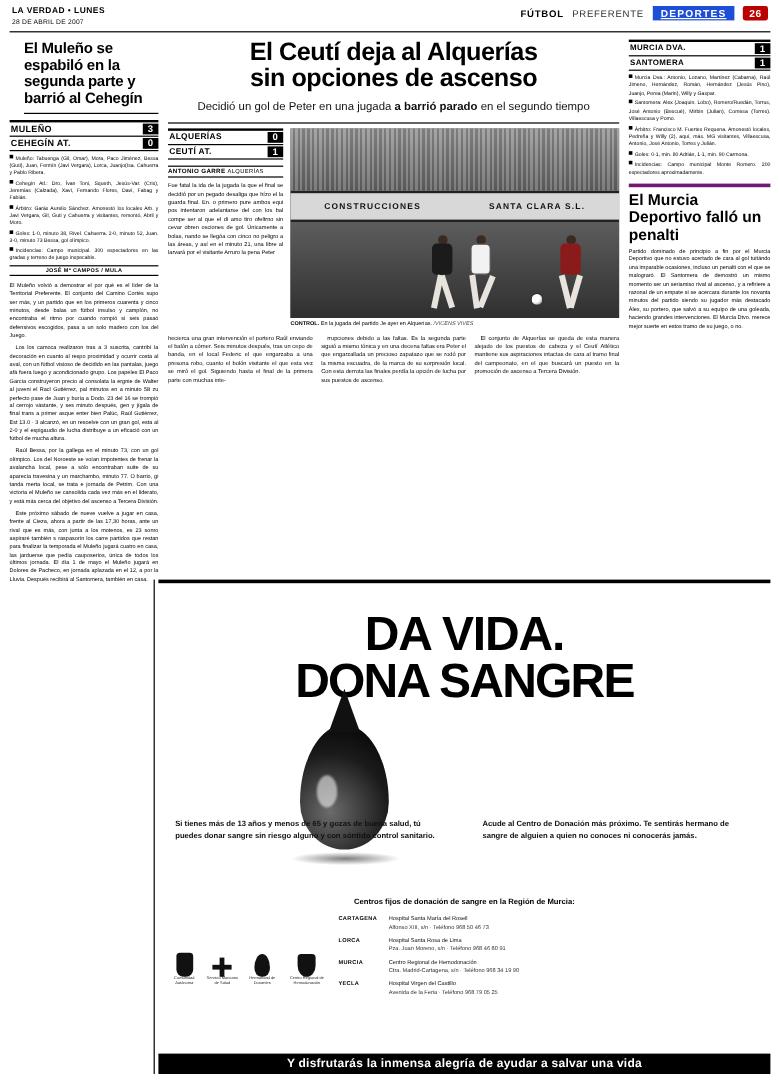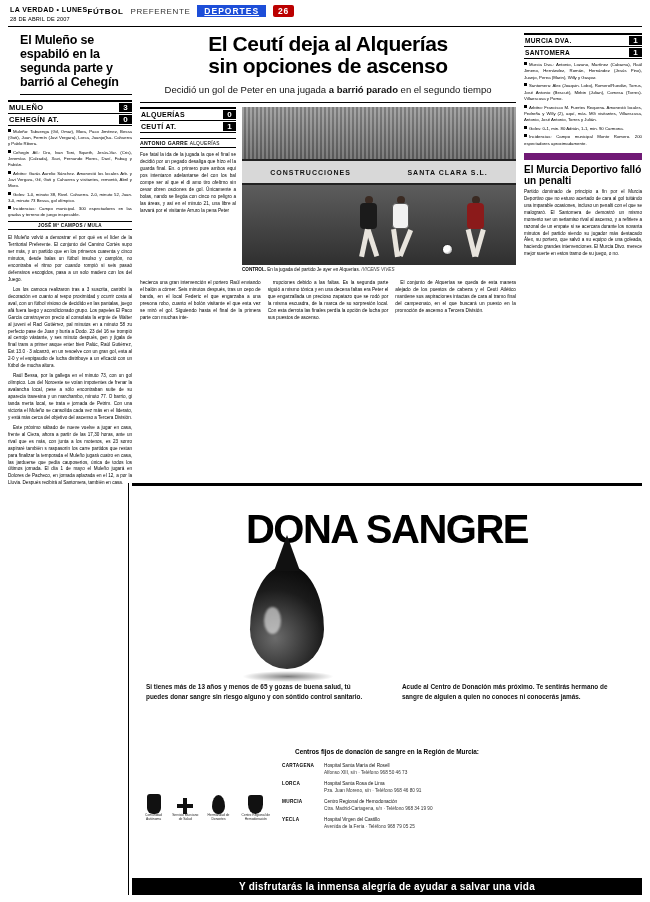--- a/index.html
+++ b/index.html
@@ -9,21 +9,21 @@
     background: #ffffff;
     font-family: "Liberation Sans", sans-serif;
     color: #000;
     overflow: hidden;
     position: relative;
   }
   .page { position: relative; width: 650px; height: 902px; padding: 0 8px; }
 
   
   .masthead {
-    display: flex; align-items: flex-start; 
+    display: flex; align-items: flex-start; justify-content: space-between;
     padding: 5px 2px 3px 2px;
     border-bottom: 1.5px solid #000;
   }
   .mh-left { font-size: 6.5px; line-height: 1.45; letter-spacing: .2px; }
   .mh-left .l1 { font-weight: bold; font-size: 7px; letter-spacing: .4px; }
   .mh-left .l2 { font-size: 5.6px; }
   .mh-right { display: flex; align-items: center; gap: 7px; font-size: 8px; letter-spacing: .6px; }
   .mh-right .sec { font-weight: bold; }
   .mh-right .sub { font-weight: normal; color: #333; }
   .mh-right .dep {
@@ -155,22 +155,22 @@
   }
   .story-cols p { margin: 0 0 3.5px 0; text-indent: 5px; }
   .story-cols p.first { text-indent: 0; }
 
   
   .rcol .score-row { font-size: 6.6px; }
   .rlist { font-size: 4.3px; line-height: 1.45; margin-top: 3px; text-align: justify; }
   .rlist p { margin: 0 0 2.5px 0; }
   .rlist .sq { display: inline-block; width: 3px; height: 3px; background: #000; margin-right: 2px; vertical-align: 1px; }
   .rhead {
-    font-weight: bold; font-size: 10px; line-height: 1.12; margin-top: 6px;
-    border-top: 7px solid #701a75; padding-top: 4px;
+    font-weight: bold; font-size: 13px; line-height: 1.12; margin-top: 6px;
+    border-top: 3px solid #701a75; padding-top: 4px;
   }
   .rbody { font-size: 4.6px; line-height: 1.5; text-align: justify; margin-top: 3px; }
   .rbody p { margin: 0 0 3.5px 0; text-indent: 5px; }
   .rbody p.first { text-indent: 0; }
 
   
   .advert {
     position: absolute; left: 132px; right: 8px; top: 483px; height: 412px;
     border-top: 3px solid #000;
     background: #fff;
@@ -399,20 +399,21 @@
       <div class="rhead">El Murcia Deportivo falló un penalti</div>
       <div class="rbody">
         <p class="first">Partido dominado de principio a fin por el Murcia Deportivo que no estuvo acertado de cara al gol tuitándo una imparable ocasiones, incluso un penalti con el que se malograró. El Santomera de demostró un mismo momento ser un seriamiso rival al ascenso, y a refiriere a razonal de un empate si se acercara durante los novanta minutos del partido siendo su jugador más destacado Álex, su portero, que salvó a su equipo de una goleada, haciendo grandes intervenciones. El Murcia Dtvo. merece mejor suerte en estos tramo de su juego, o no.</p>
       </div>
     </div>
   </div>
 
   <div class="vrule"></div>
   <div class="advert">
     <div class="ad-head">
+      <div>DA VIDA.</div>
       <div class="l2">DONA SANGRE</div>
     </div>
 
     <div class="drop-wrap">
       <div class="drop">
         <div class="gloss"></div>
       </div>
       <div class="drop-shadow"></div>
     </div>
 

